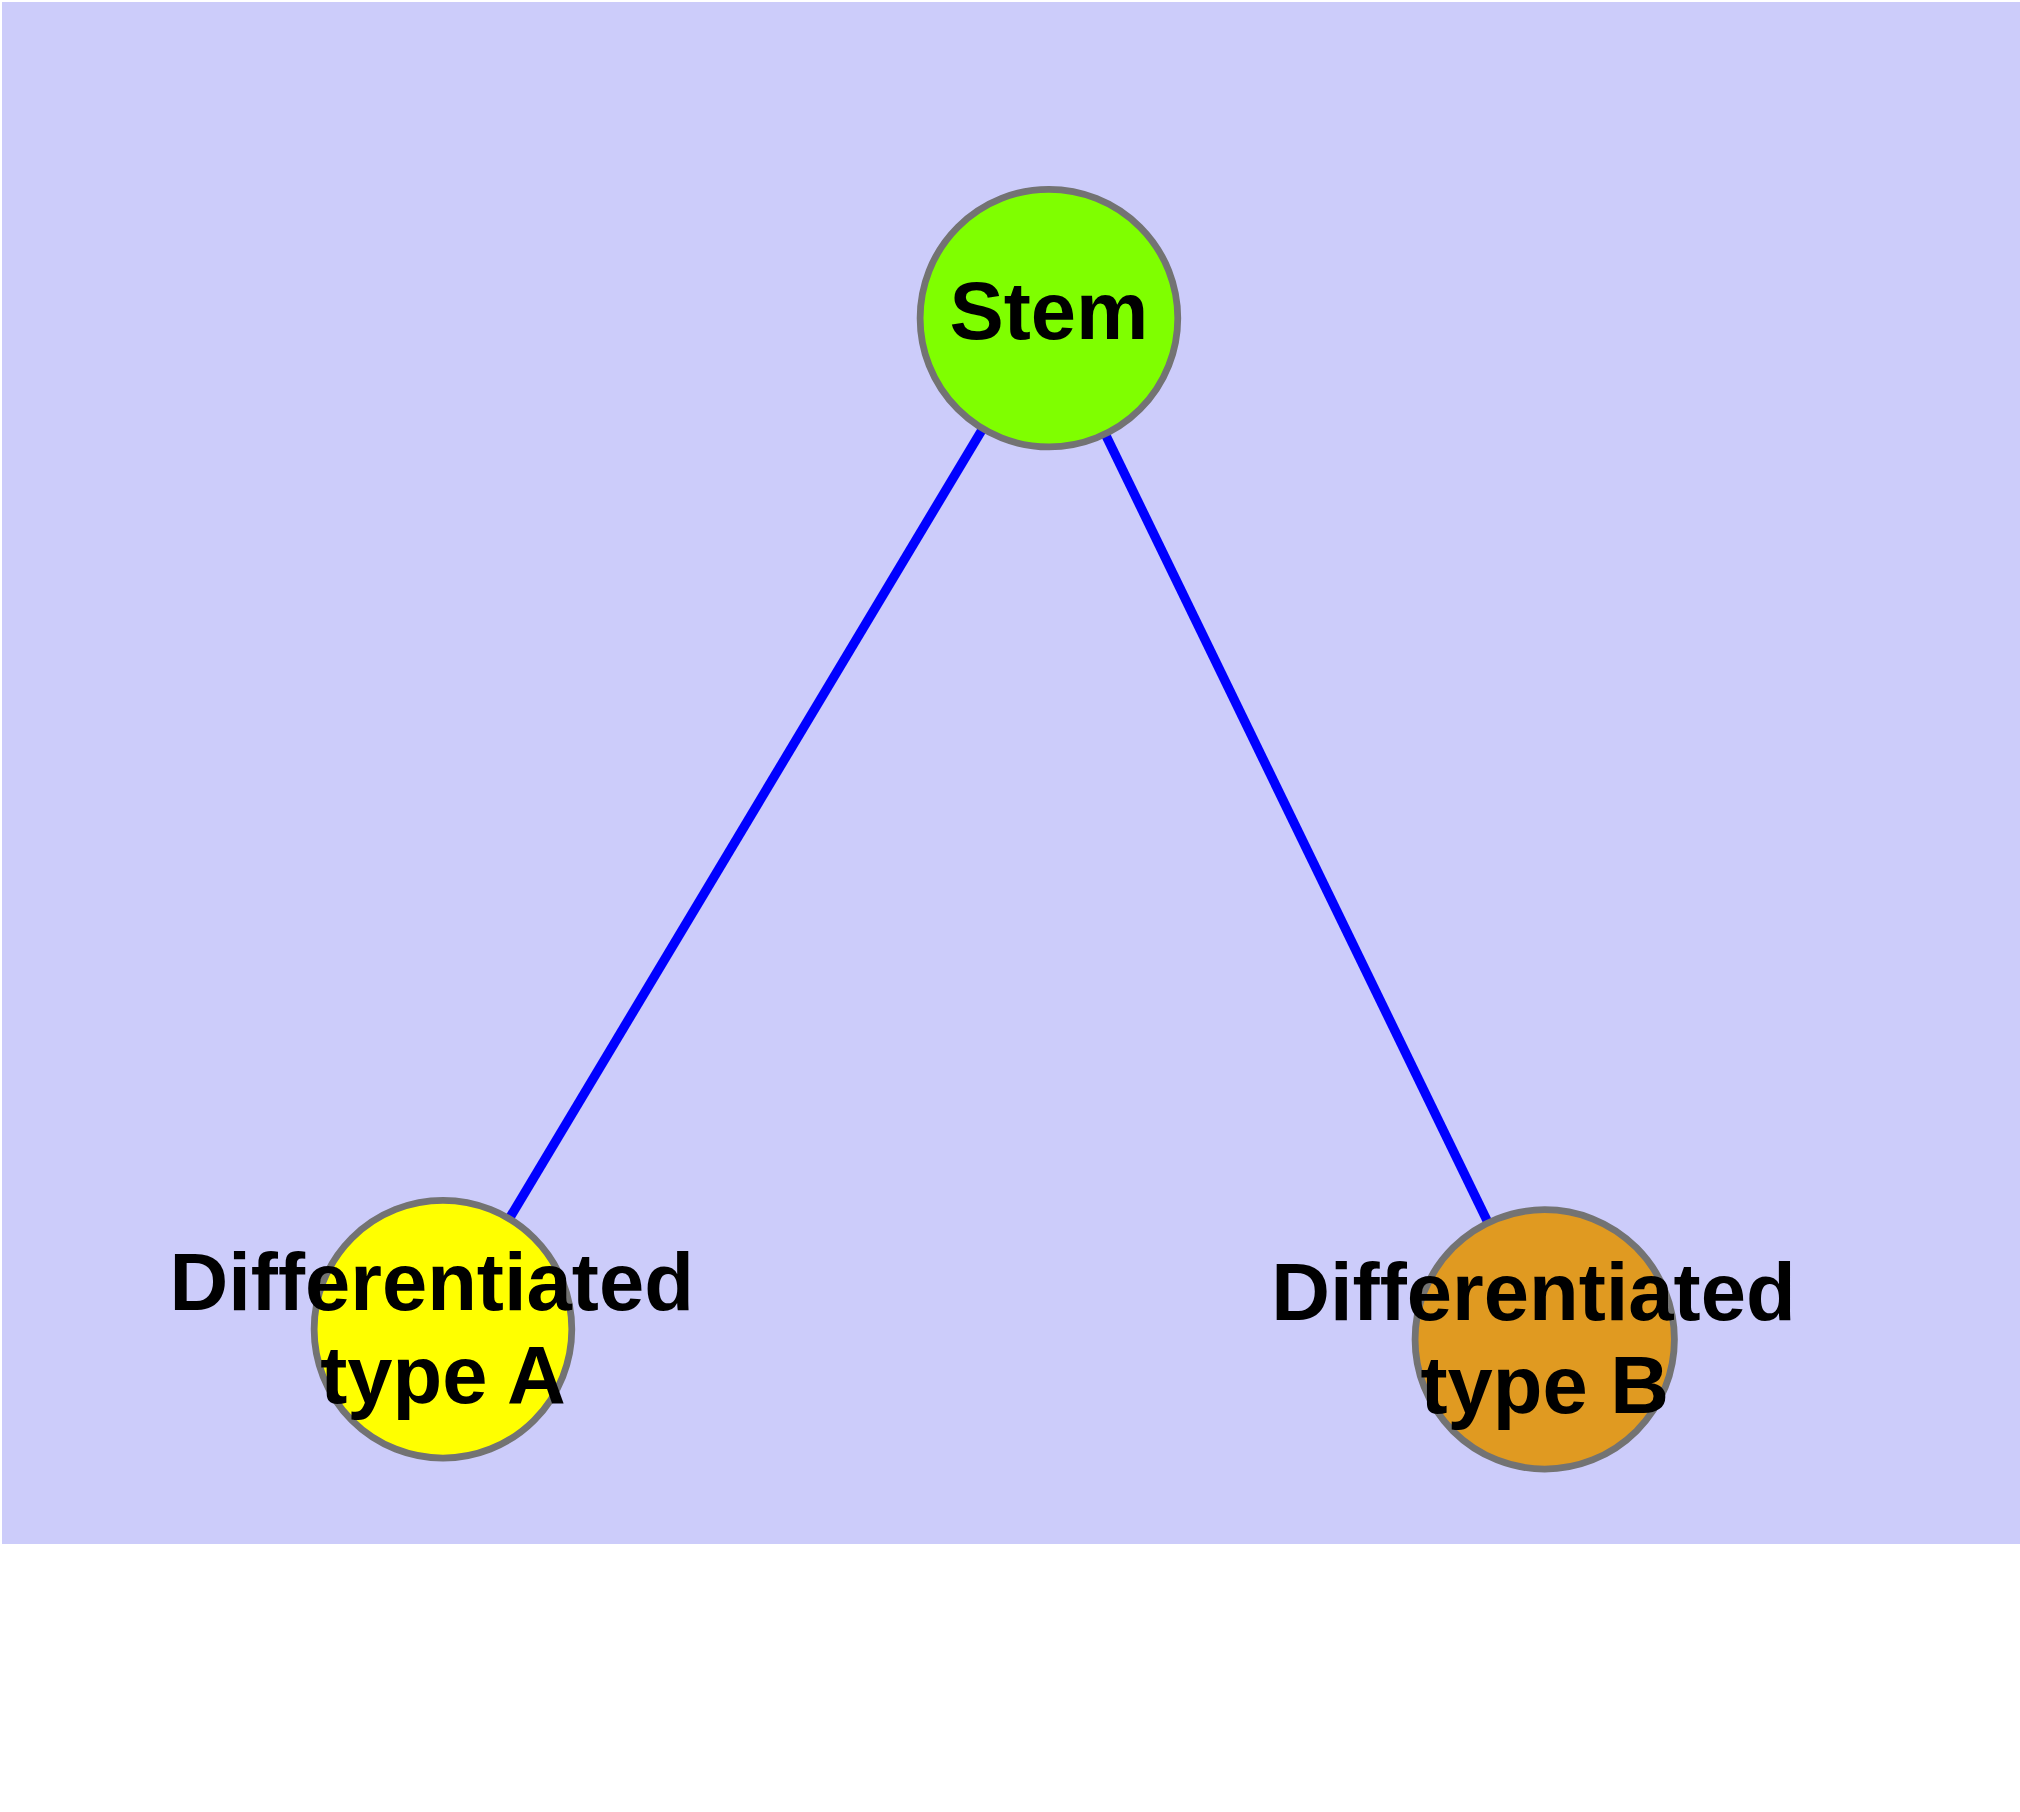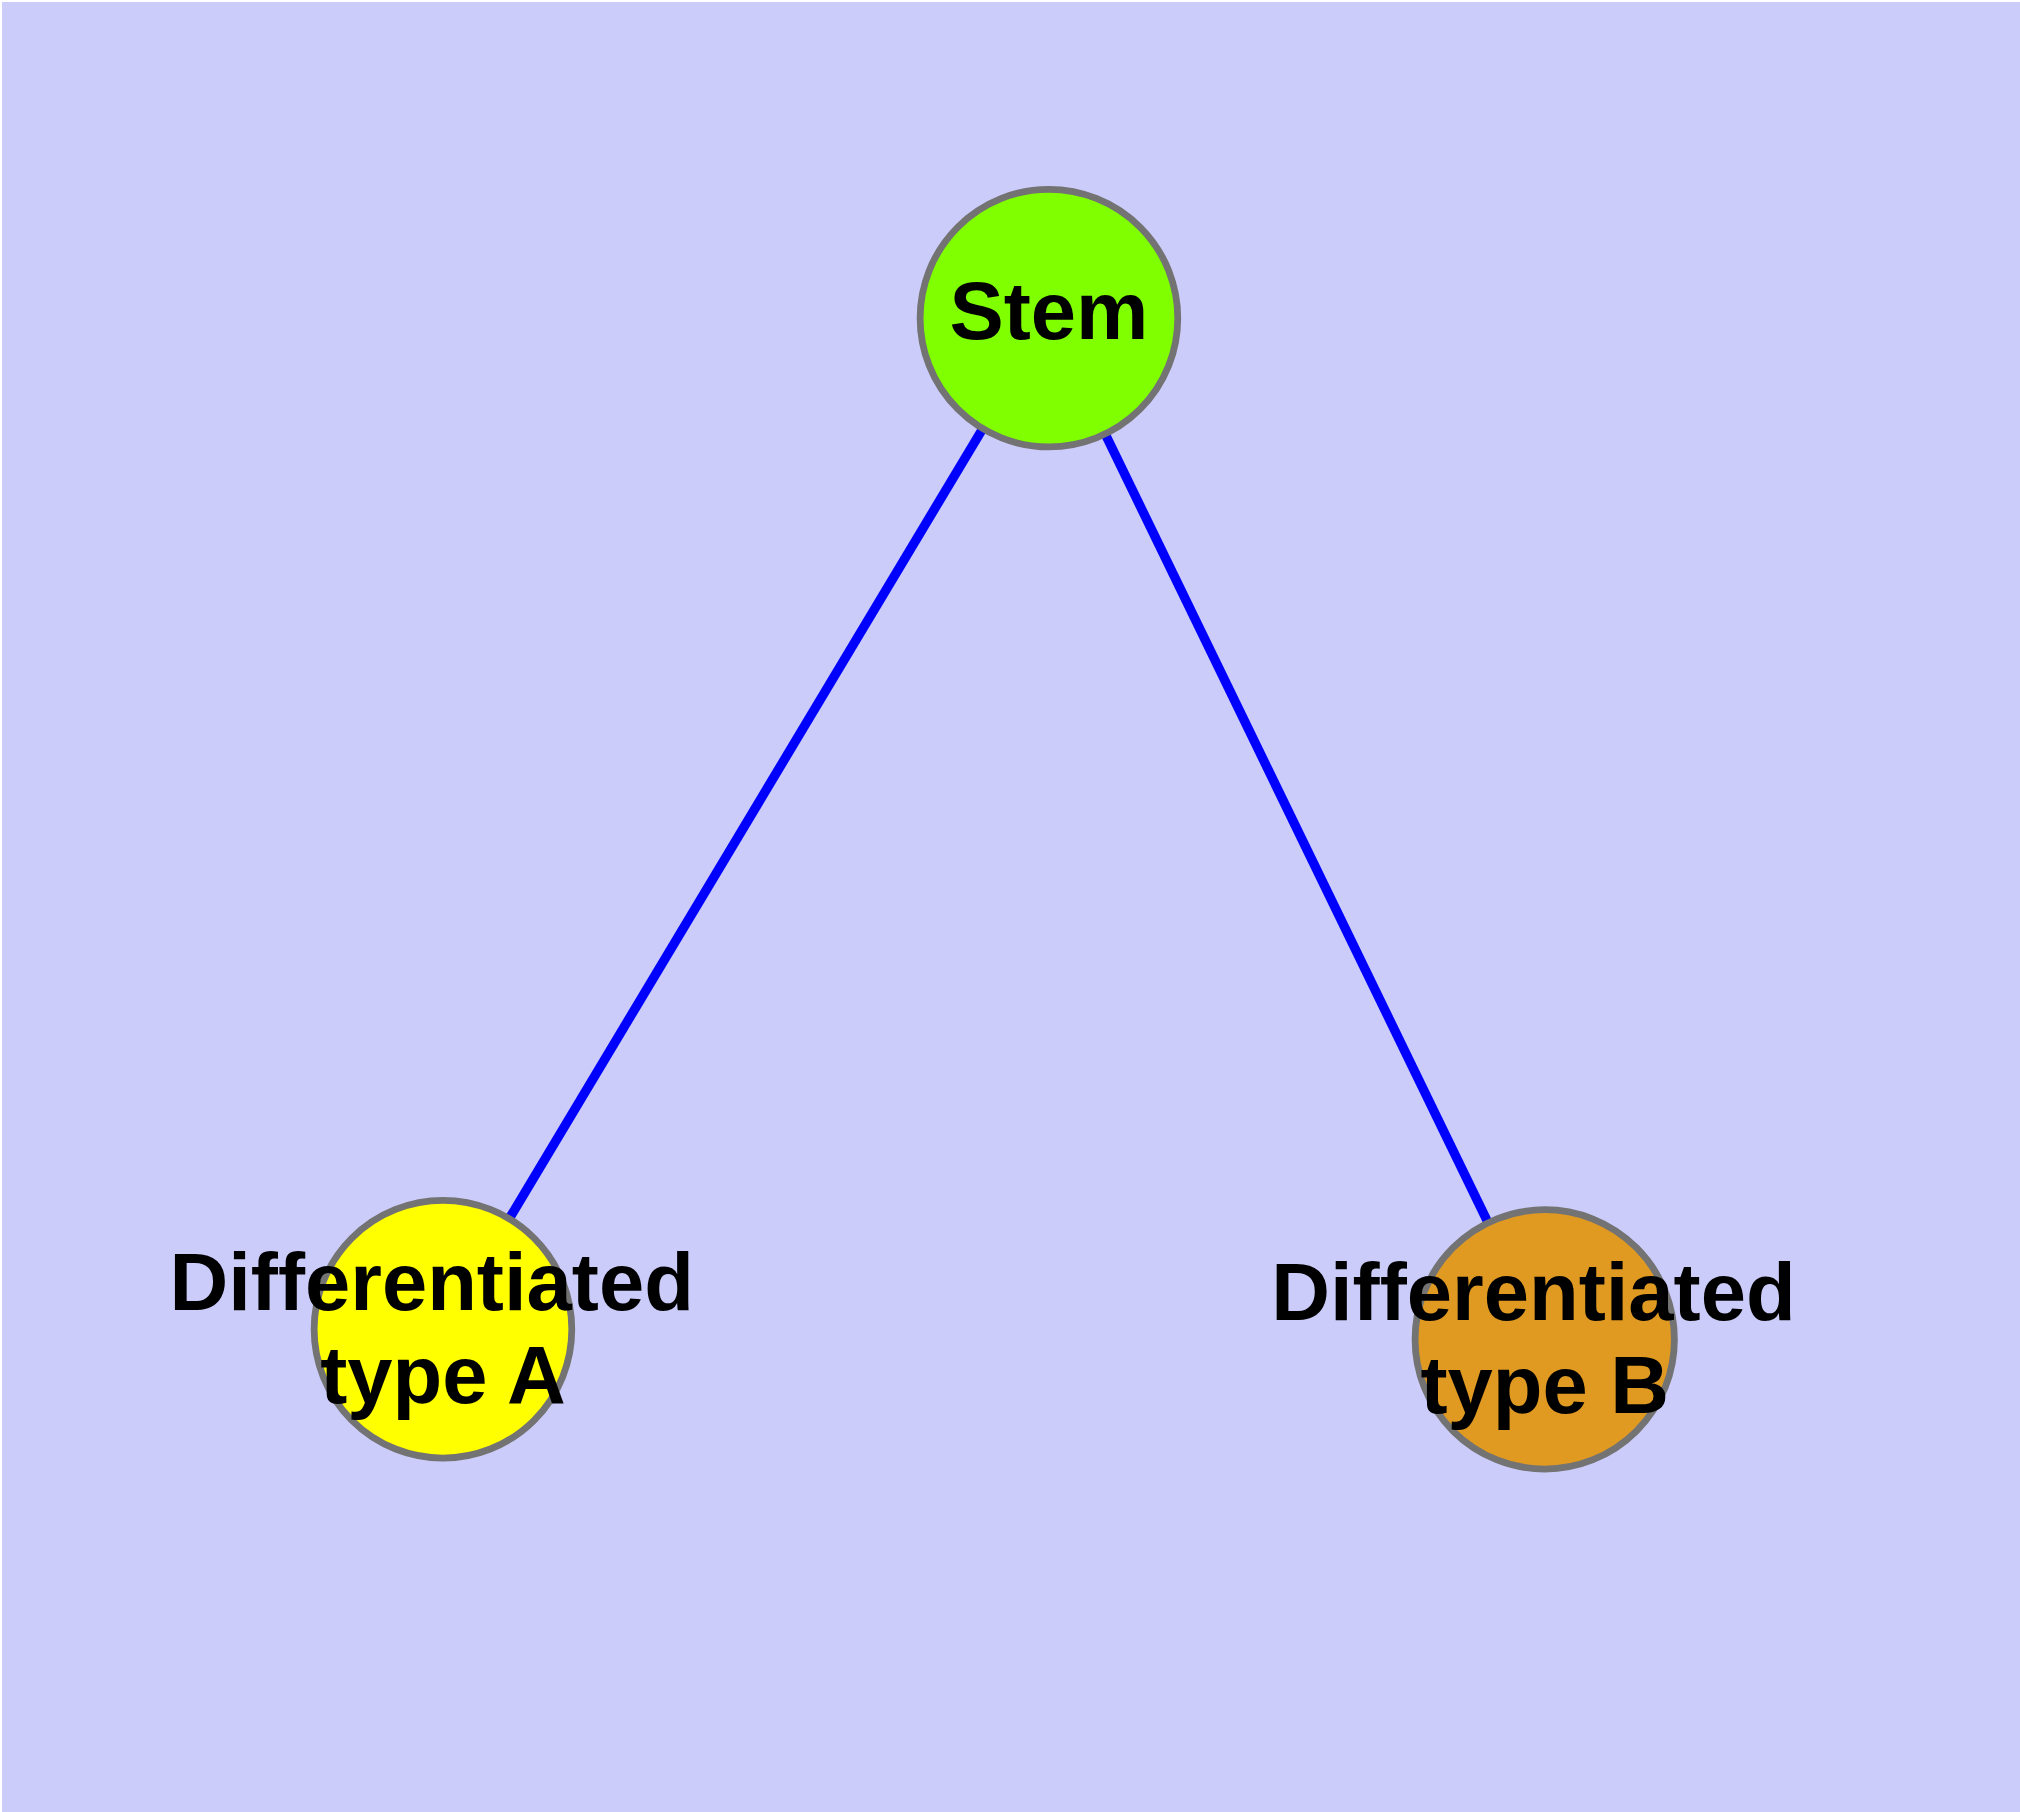--- a/index.html
+++ b/index.html
@@ -45,21 +45,21 @@
     font-size: 96px;
     fill: #000000;
     text-anchor: middle;
     dominant-baseline: middle;
     paint-order: normal;
   }
 </style>
 </head>
 <body>
 
-<div id="canvas" style="width: 2021px; height: 1812px; background: rgb(204, 204, 250); border-top-color: rgb(255, 255, 255); border-left-color: rgb(255, 255, 255);">
+<div id="canvas" style="width: 2021px; height: 1544px; background: rgb(204, 204, 250); border-top-color: rgb(255, 255, 255); border-left-color: rgb(255, 255, 255);">
   <svg id="graph-svg" viewBox="0 0 2384 2138" style="width: 2021px; height: 1812px;">
 
     <g>
       <line class="graph-edge" x1="1155.832794691985" y1="505.0929733321142" x2="599.1672053080148" y2="1433.9070266678857" stroke="#0000ff" stroke-width="11"></line>
       <line class="graph-edge" x1="1302.2566310771954" y1="511.53716315900954" x2="1752.3066375521735" y2="1438.5632448724255" stroke="#0000ff" stroke-width="11"></line>
     </g>
 
     <g>
 
       <g>

